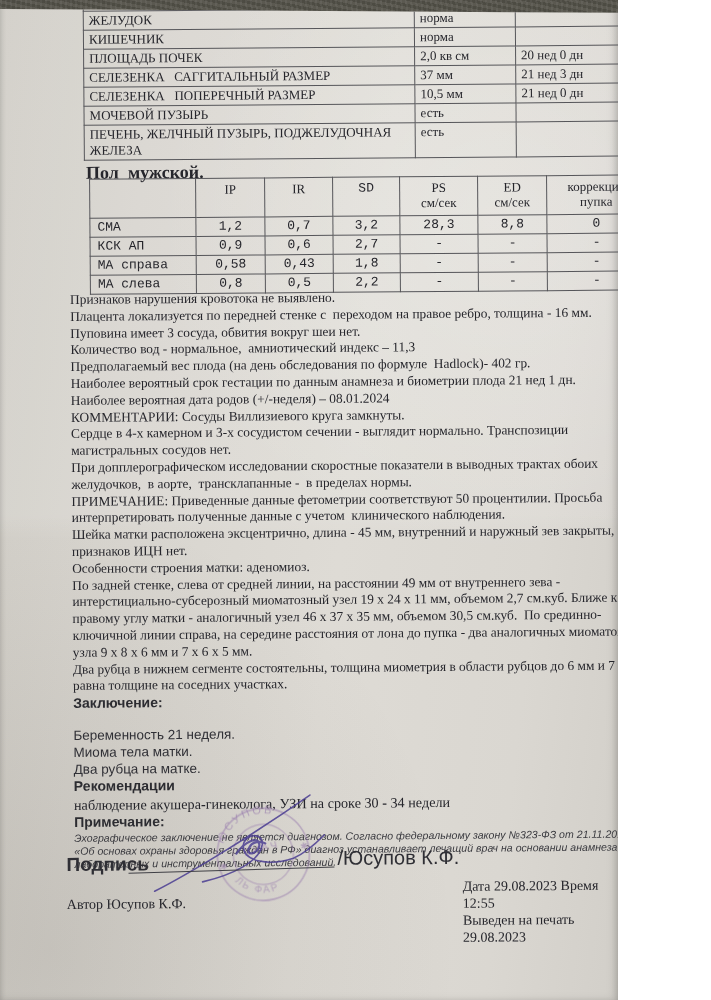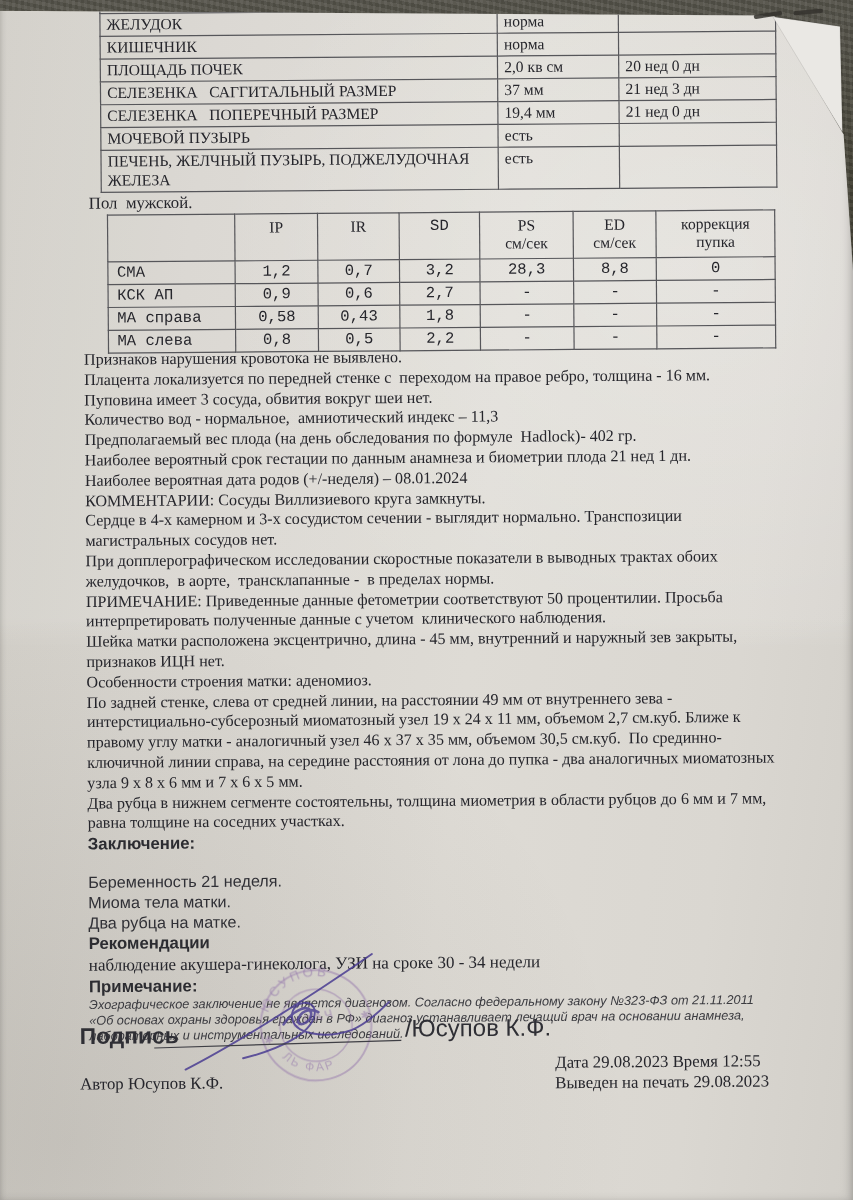--- a/index.html
+++ b/index.html
@@ -1,17 +1,17 @@
 <!DOCTYPE html>
 <html><head>
 <meta charset="utf-8">
 <style>
   html,body{margin:0;padding:0;}
   .canvas{
-    position:relative;width:711px;height:1000px;overflow:hidden;
+    position:relative;width:618px;height:1000px;overflow:hidden;
     font-family:"Liberation Serif",serif;
     background:
       repeating-linear-gradient(88deg, rgba(255,255,255,0.05) 0 2px, rgba(0,0,0,0) 2px 5px),
       repeating-linear-gradient(12deg, rgba(0,0,0,0.10) 0 3px, rgba(255,255,255,0.03) 3px 6px),
       linear-gradient(180deg,#56544b 0%,#464438 14%,#3b392f 38%,#343229 100%);
   }
   .paper{
     position:absolute;inset:0;
     clip-path:polygon(0 9px,645px 13px,703px 112px,711px 228px,711px 1000px,0 1000px);
     background:
@@ -24,21 +24,21 @@
   .content{position:absolute;inset:0;transform:rotate(-0.45deg);transform-origin:60px 300px;color:#26262c;}
   
   table{border-collapse:collapse;table-layout:fixed;}
   td{border:1px solid #56565a;vertical-align:top;overflow:hidden;}
   .t1{position:absolute;left:85px;top:-8px;width:560px;font-size:13px;line-height:16px;}
   .t1 td{padding:1px 5px;white-space:pre-wrap;}
   .t1 .c-name{width:330px;}
   .t1 .c-val{width:100px;}
   .t1 .c-term{width:130px;}
   .t1 .spacer td{height:18px;padding:0;}
-  .sex-line{position:absolute;left:75px;top:163px;font-size:14px;white-space:pre-wrap;}
+  .sex-line{position:absolute;left:87px;top:163px;font-size:18px;white-space:pre-wrap;font-weight:bold;}
   .t2{position:absolute;left:90px;top:179px;width:503px;font-size:13px;line-height:15px;text-align:center;}
   .t2 td{padding:1px 3px;}
   .t2 .hdr td{height:34px;padding-top:3px;}
   .t2 .rowname{text-align:left;padding-left:7px;width:95px;}
   .t2 .c-ip{width:62px;}.t2 .c-ir{width:61px;}.t2 .c-sd{width:60px;font-family:Liberation Mono, monospace;}
   .t2 .c-ps{width:71px;}.t2 .c-ed{width:62px;}.t2 .c-corr{width:92px;margin-left:37px;}
   .t2 tr.datarow td{height:16px;font-family:Liberation Mono, monospace;}
   
   .findings{position:absolute;left:70px;top:292px;width:574px;font-size:13.4px;line-height:16.8px;}
   .findings p{margin:0;white-space:pre-wrap;}
@@ -87,21 +87,21 @@
           <td class="c-val">2,0 кв см</td>
           <td class="c-term">20 нед 0 дн</td>
         </tr>
         <tr>
           <td class="c-name">СЕЛЕЗЕНКА   САГГИТАЛЬНЫЙ РАЗМЕР</td>
           <td class="c-val">37 мм</td>
           <td class="c-term">21 нед 3 дн</td>
         </tr>
         <tr>
           <td class="c-name">СЕЛЕЗЕНКА   ПОПЕРЕЧНЫЙ РАЗМЕР</td>
-          <td class="c-val">19,4 мм</td>
+          <td class="c-val">10,5 мм</td>
           <td class="c-term">21 нед 0 дн</td>
         </tr>
         <tr>
           <td class="c-name">МОЧЕВОЙ ПУЗЫРЬ</td>
           <td class="c-val">есть</td>
           <td class="c-term"></td>
         </tr>
         <tr>
           <td class="c-name">ПЕЧЕНЬ, ЖЕЛЧНЫЙ ПУЗЫРЬ, ПОДЖЕЛУДОЧНАЯ ЖЕЛЕЗА</td>
           <td class="c-val">есть</td>

